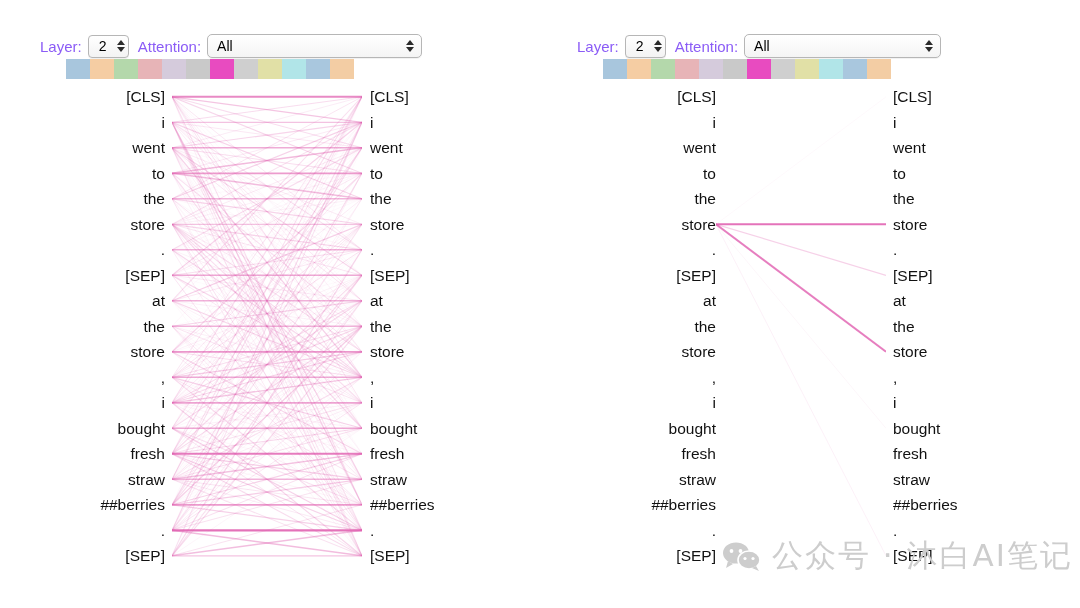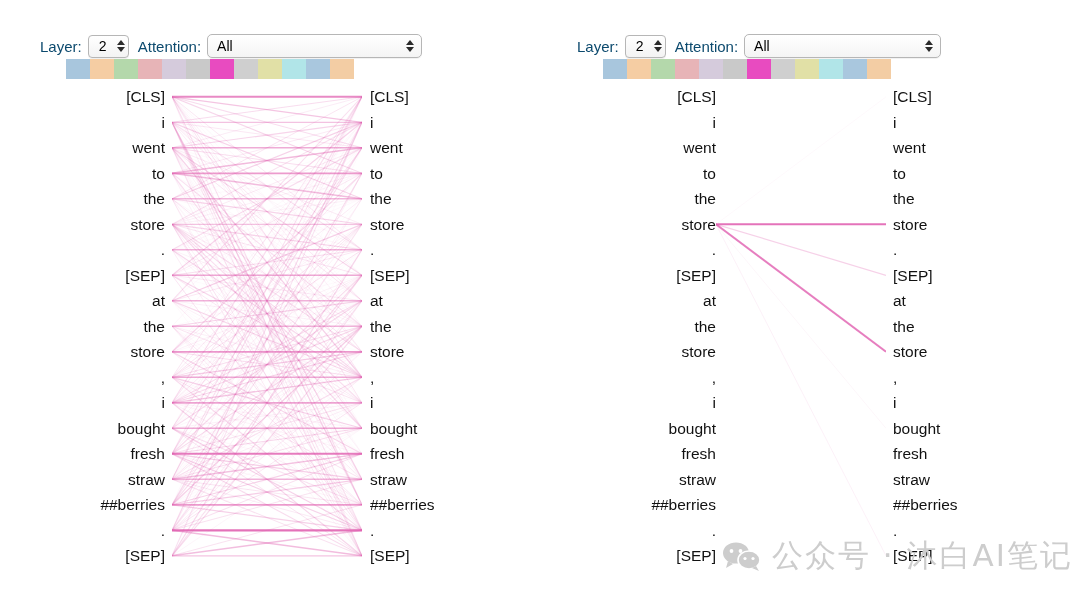--- a/index.html
+++ b/index.html
@@ -24,21 +24,21 @@
   
   .toolbar {
     position: absolute;
     display: flex;
     align-items: center;
     height: 28px;
     font-size: 15px;
     color: #000;
     white-space: nowrap;
   }
-  .toolbar .lbl { margin-right: 6px; font-size: 15px; color:#0c4a6e; }
+  .toolbar .lbl { margin-right: 6px; font-size: 15px; color:#8b5cf6; }
 
   .stepper {
     display: inline-flex;
     align-items: center;
     height: 23px;
     border: 1px solid #b6b6b6;
     border-radius: 4px;
     background: linear-gradient(#ffffff,#f3f3f3);
     box-shadow: 0 1px 0 rgba(0,0,0,0.06);
     padding: 0 3px 0 7px;

